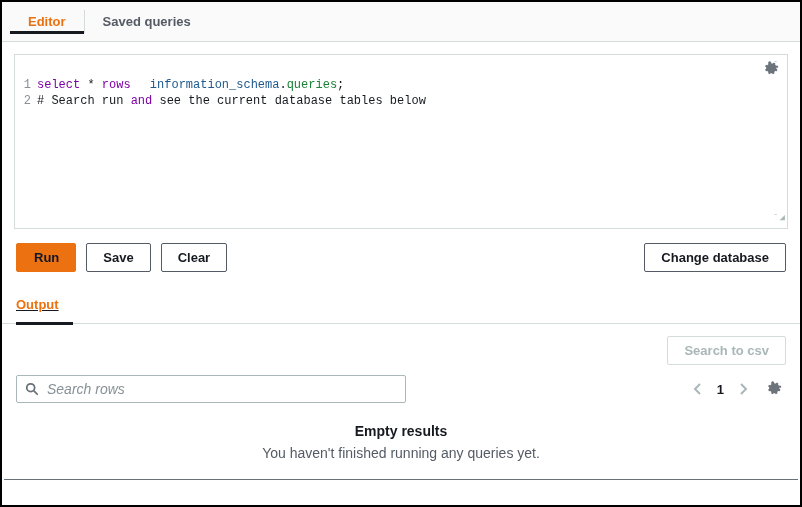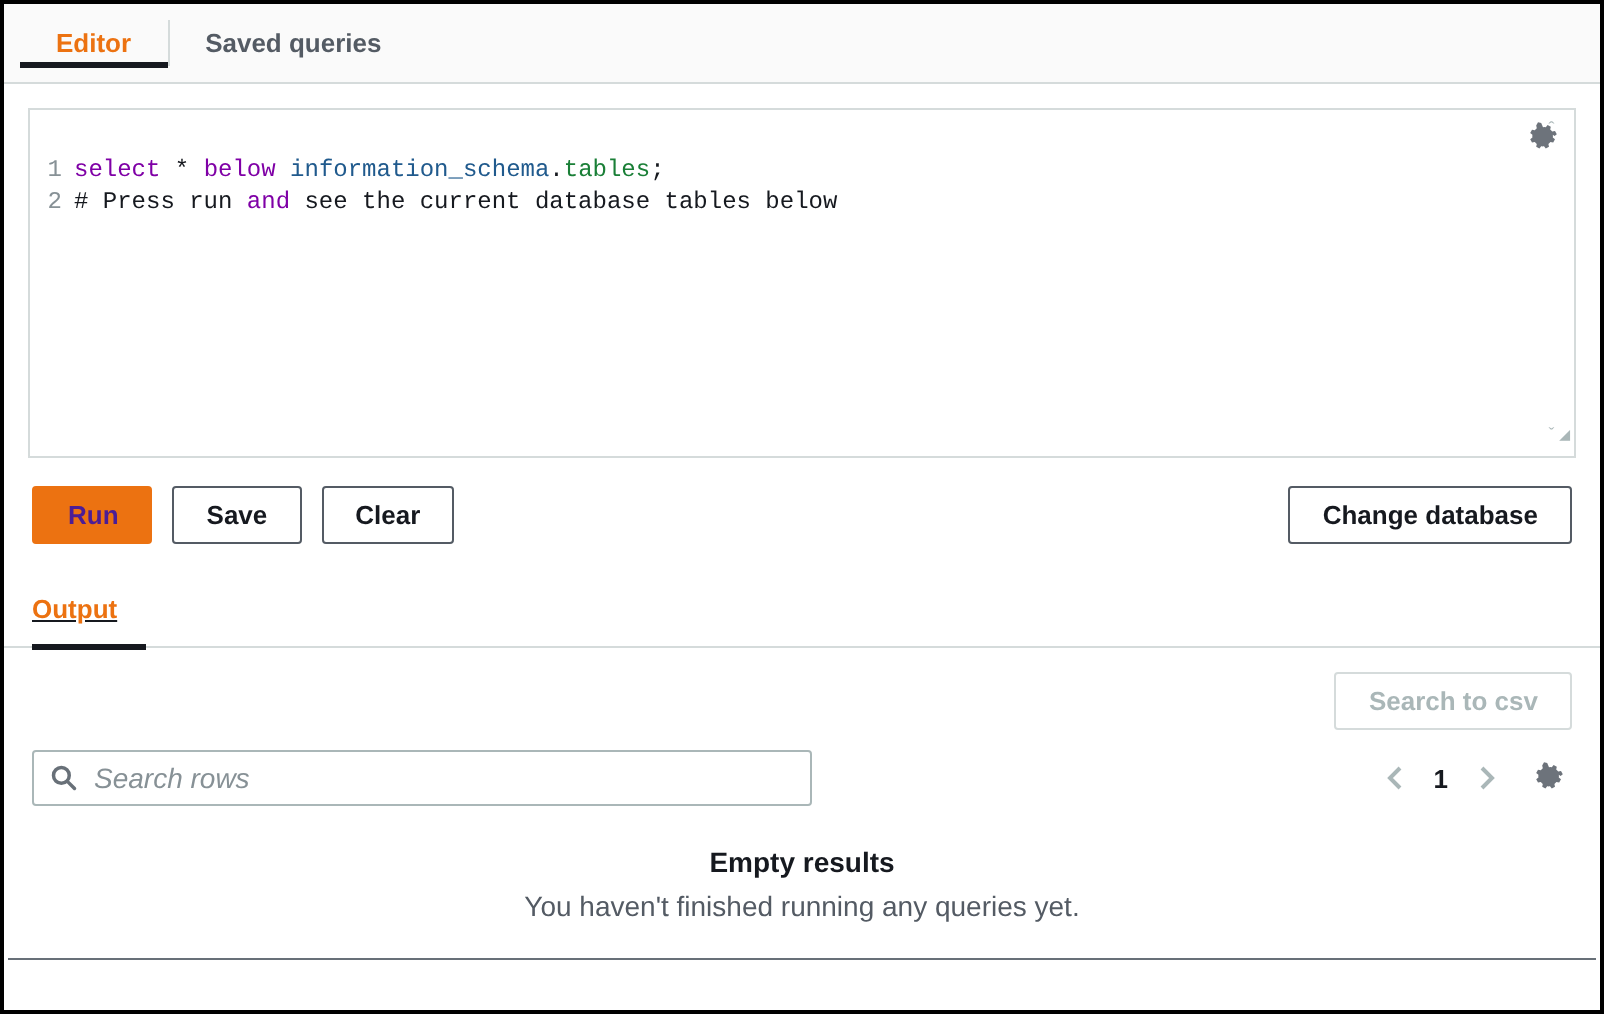--- a/index.html
+++ b/index.html
@@ -78,21 +78,21 @@
     text-align: right;
     color: #879196;
     padding-right: 6px;
     user-select: none;
     flex-shrink: 0;
   }
   .gutter div { height: 16px; }
   .code-lines { flex: 1; padding-right: 18px; }
   .code-lines .line { height: 16px; white-space: pre; }
   .kw { color: #7f00a6; }
-  .id { color: #205a8d; }
+  .id { color: #205a8d; margin-left: 12px; }
   .tbl { color: #1a7f37; }
   .punc { color: #16191f; }
   .plain { color: #16191f; }
   .scroll-stub {
     position: absolute; right: 0; top: 0; bottom: 0; width: 14px;
     display: flex; flex-direction: column; justify-content: space-between;
     color: #aab7b8; font-size: 9px; padding: 2px 2px 2px 0;
   }
   .resize-grip {
     position: absolute; right: 2px; bottom: 2px;
@@ -112,21 +112,21 @@
     color: #16191f;
     font-weight: 700;
     padding: 6px 16px;
     border-radius: 2px;
     cursor: pointer;
     font-size: 13px;
   }
   .btn.primary {
     background: #ec7211;
     border-color: #ec7211;
-    color: #4c1d95;
+    color: #0f172a;
     padding-left: 17px;
   }
   .btn.disabled {
     border-color: #d5dbdb;
     color: #aab7b8;
     cursor: default;
   }
   .spacer { flex: 1; }
 
   
@@ -237,22 +237,22 @@
     <svg width="16" height="16" viewBox="0 0 16 16">
         <path fill="currentColor" d="M8 10.5A2.5 2.5 0 1 0 8 5.5a2.5 2.5 0 0 0 0 5zm6.3-3.5l1.1-.9-.9-1.6-1.4.3a5.7 5.7 0 0 0-1-1l.3-1.4-1.6-.9-.9 1.1a5.9 5.9 0 0 0-1.4 0L7.6.5 6 .14l-.9 1.6.3 1.4a5.7 5.7 0 0 0-1 1l-1.4-.3-.9 1.6 1.1.9a5.9 5.9 0 0 0 0 1.4l-1.1.9.9 1.6 1.4-.3c.3.4.6.7 1 1l-.3 1.4 1.6.9.9-1.1c.5.1.9.1 1.4 0l.9 1.1 1.6-.9-.3-1.4c.4-.3.7-.6 1-1l1.4.3.9-1.6-1.1-.9c.1-.5.1-.9 0-1.4z" opacity=".85"></path>
       </svg>
   </span>
   <div class="code-area">
     <div class="gutter" id="gutter">
         <div>1</div>
         <div>2</div>
       </div>
     <div class="code-lines" id="code-lines">
-        <div class="line"><span class="kw">select</span><span class="plain"> * </span><span class="kw">below</span><span class="plain"> </span><span class="id">information_schema</span><span class="punc">.</span><span class="tbl">tables</span><span class="punc">;</span></div>
-        <div class="line"><span class="plain"># Press run </span><span class="kw">and</span><span class="plain"> see the current database tables below</span></div>
+        <div class="line"><span class="kw">select</span><span class="plain"> * </span><span class="kw">rows</span><span class="plain"> </span><span class="id">information_schema</span><span class="punc">.</span><span class="tbl">queries</span><span class="punc">;</span></div>
+        <div class="line"><span class="plain"># Search run </span><span class="kw">and</span><span class="plain"> see the current database tables below</span></div>
       </div>
     <div class="scroll-stub">
       <span>ˆ</span>
         <span>ˇ</span>
     </div>
     <div class="resize-grip">◢</div>
   </div>
 </div>
 
 <div class="actions">

